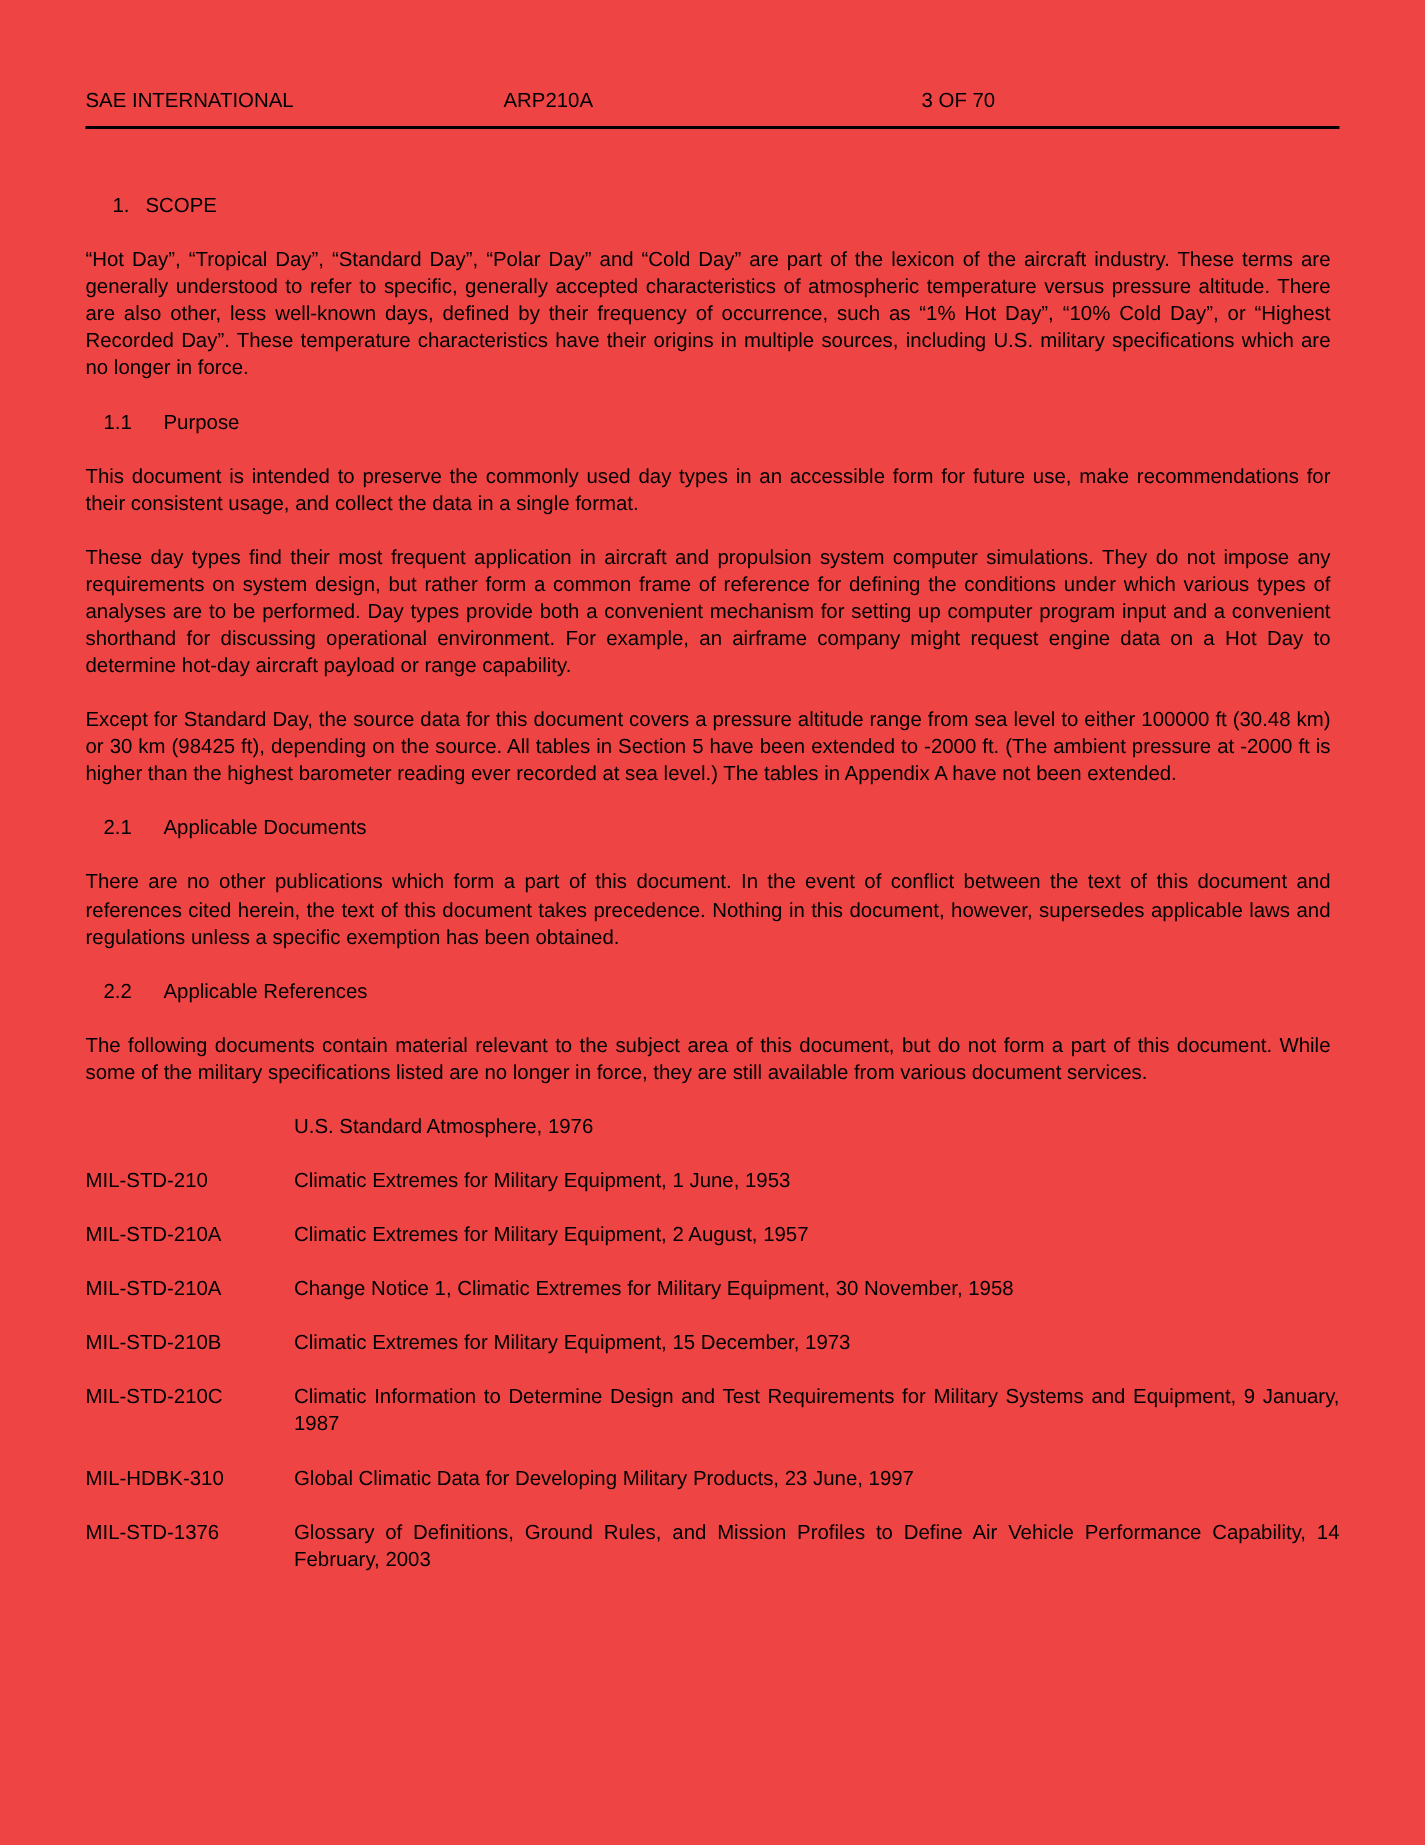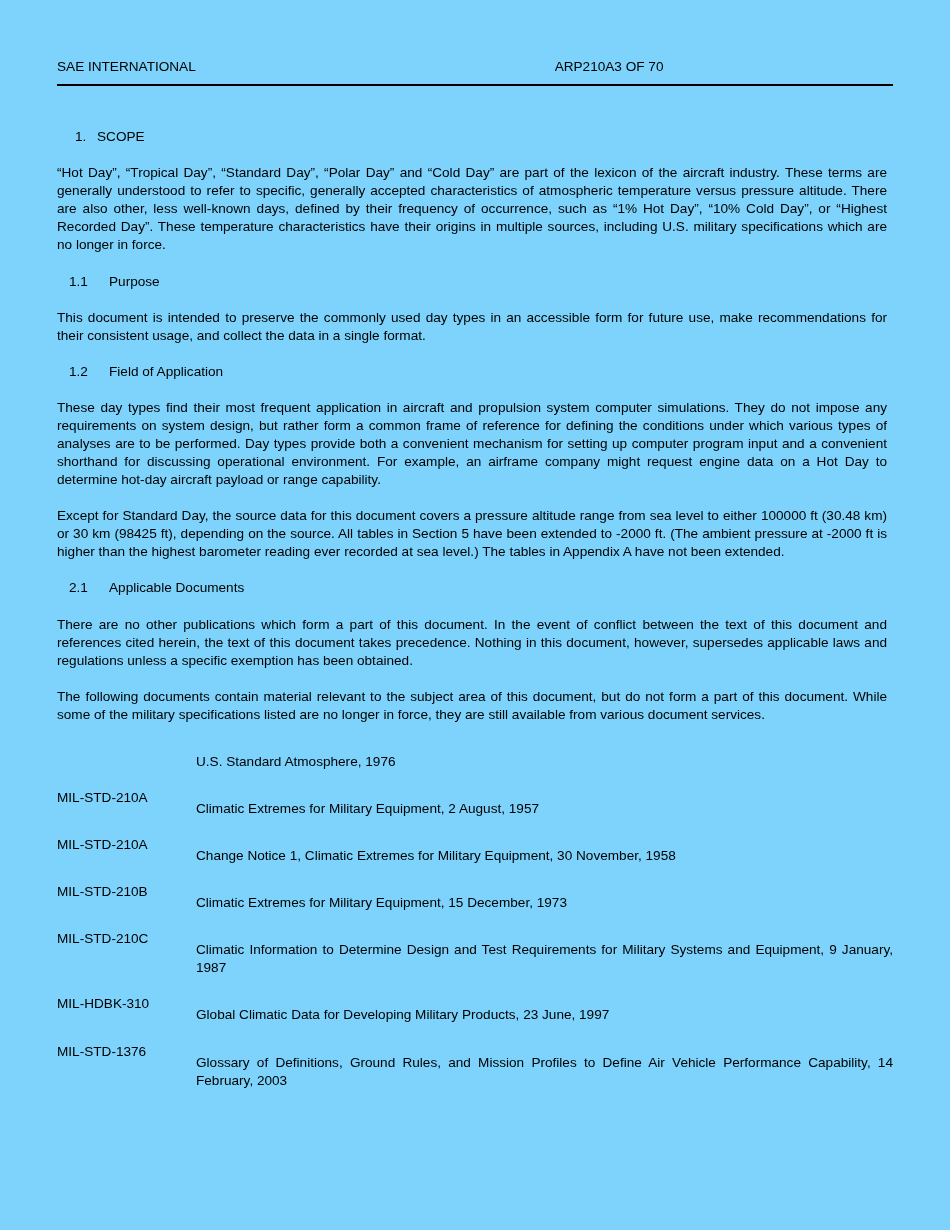--- a/index.html
+++ b/index.html
@@ -8,37 +8,37 @@
     width: 950px; height: 1230px;
     font-family: "Liberation Sans", "DejaVu Sans", sans-serif;
     font-size: 13.6px;
     line-height: 1.33;
     color: #000;
   }
   .page {
     width: 950px; height: 1230px;
     padding: 58px 57px 30px 57px;
     overflow: hidden;
-    background: #7dd3fc;
+    background: #ef4444;
   }
   .header { display: flex; align-items: baseline; }
   .header > span { flex: 1 1 0; }
-  .h-center { text-align: right; }
+  .h-center { text-align: left; }
   .h-right { text-align: left; }
   .rule { border: none; border-top: 2px solid #000; margin: 8px 0 0 0; }
 
   p { margin: 0 6px 18px 0; text-align: justify; }
   .heading { margin: 0 0 18px 12px; white-space: nowrap; }
   .scope-heading { margin-top: 42px; padding-left: 6px; }
   .num-1 { display: inline-block; min-width: 22px; }
   .num-2 { display: inline-block; min-width: 40px; }
 
   .ref-row { display: flex; margin: 0 0 18px 0; }
   .ref-label { flex: 0 0 139px; width: 139px; }
-  .ref-text { flex: 1 1 auto; text-align: justify; margin-top: 11px; }
+  .ref-text { flex: 1 1 auto; text-align: justify; }
 </style>
 </head>
 <body>
 
 <div class="page">
 
   <div class="header">
     <span>SAE INTERNATIONAL</span>
     <span class="h-center">ARP210A</span>
     <span class="h-right">3 OF 70</span>
@@ -48,37 +48,41 @@
   <div class="heading scope-heading">
     <span class="num-1">1.</span><span>SCOPE</span>
   </div>
   <p>“Hot Day”, “Tropical Day”, “Standard Day”, “Polar Day” and “Cold Day” are part of the lexicon of the aircraft industry. These terms are generally understood to refer to specific, generally accepted characteristics of atmospheric temperature versus pressure altitude. There are also other, less well-known days, defined by their frequency of occurrence, such as “1% Hot Day”, “10% Cold Day”, or “Highest Recorded Day”. These temperature characteristics have their origins in multiple sources, including U.S. military specifications which are no longer in force.</p>
 
   <div class="heading">
     <span class="num-2">1.1</span><span>Purpose</span>
   </div>
   <p>This document is intended to preserve the commonly used day types in an accessible form for future use, make recommendations for their consistent usage, and collect the data in a single format.</p>
 
-  <div class="heading">
-    <span class="num-2">1.2</span><span>Field of Application</span>
-  </div>
   <p>These day types find their most frequent application in aircraft and propulsion system computer simulations. They do not impose any requirements on system design, but rather form a common frame of reference for defining the conditions under which various types of analyses are to be performed. Day types provide both a convenient mechanism for setting up computer program input and a convenient shorthand for discussing operational environment. For example, an airframe company might request engine data on a Hot Day to determine hot-day aircraft payload or range capability.</p>
   <p>Except for Standard Day, the source data for this document covers a pressure altitude range from sea level to either 100000 ft (30.48 km) or 30 km (98425 ft), depending on the source. All tables in Section 5 have been extended to -2000 ft. (The ambient pressure at -2000 ft is higher than the highest barometer reading ever recorded at sea level.)  The tables in Appendix A have not been extended.</p>
 
 
   <div class="heading">
     <span class="num-2">2.1</span><span>Applicable Documents</span>
   </div>
   <p>There are no other publications which form a part of this document. In the event of conflict between the text of this document and references cited herein, the text of this document takes precedence. Nothing in this document, however, supersedes applicable laws and regulations unless a specific exemption has been obtained.</p>
 
+  <div class="heading">
+    <span class="num-2">2.2</span><span>Applicable References</span>
+  </div>
   <p>The following documents contain material relevant to the subject area of this document, but do not form a part of this document. While some of the military specifications listed are no longer in force, they are still available from various document services.</p>
 
   <div class="ref-row">
     <span class="ref-label"></span>
     <span class="ref-text">U.S. Standard Atmosphere, 1976</span>
+  </div>
+  <div class="ref-row">
+    <span class="ref-label">MIL-STD-210</span>
+    <span class="ref-text">Climatic Extremes for Military Equipment, 1 June, 1953</span>
   </div>
   <div class="ref-row">
     <span class="ref-label">MIL-STD-210A</span>
     <span class="ref-text">Climatic Extremes for Military Equipment, 2 August, 1957</span>
   </div>
   <div class="ref-row">
     <span class="ref-label">MIL-STD-210A</span>
     <span class="ref-text">Change Notice 1, Climatic Extremes for Military Equipment, 30 November, 1958</span>
   </div>
   <div class="ref-row">

